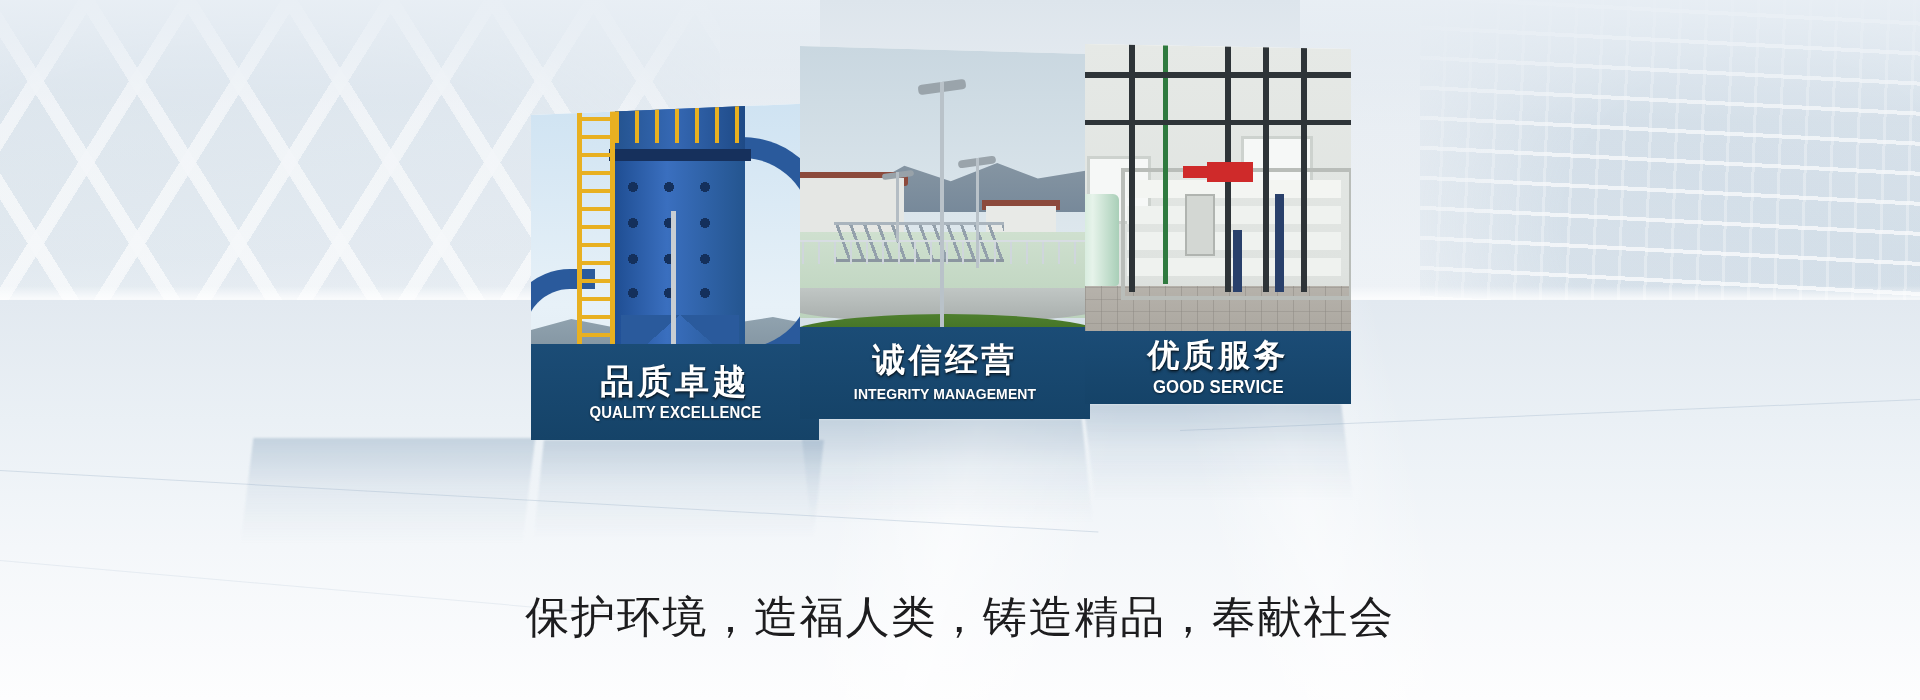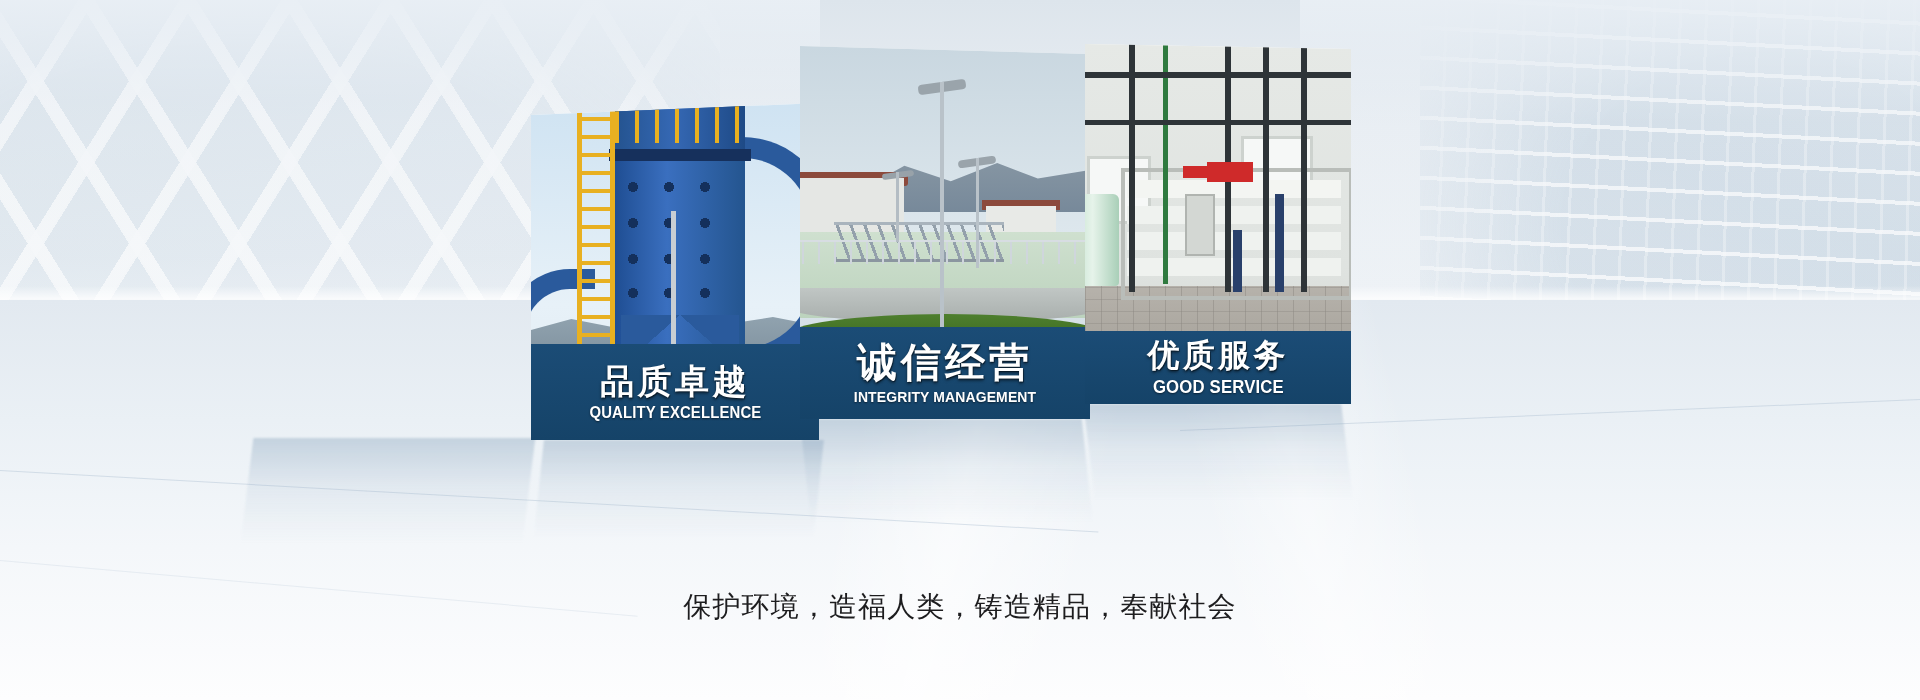--- a/index.html
+++ b/index.html
@@ -114,21 +114,21 @@
 
   #card2{left:531px;top:103px;width:288px;height:337px;
          clip-path:polygon(0 12px, 100% 0, 100% 100%, 0 100%);}
   #card2 .banner{height:96px;}
   #card2 .cn{font-size:34px;}
   #card2 .en{font-size:16px;}
 
   #card3{left:800px;top:46px;width:290px;height:373px;
          clip-path:polygon(0 0, 100% 8px, 100% 100%, 0 100%);}
   #card3 .banner{height:92px;}
-  #card3 .cn{font-size:40px;}
+  #card3 .cn{font-size:33px;font-family:Liberation Mono, monospace;}
   #card3 .en{font-size:15px;}
 
   #card4{left:1085px;top:44px;width:266px;height:360px;
          clip-path:polygon(0 0, 100% 5px, 100% 100%, 0 100%);}
   #card4 .banner{height:73px;}
   #card4 .cn{font-size:32px;}
   #card4 .en{font-size:18px;}
 
   
   .reflect{
@@ -278,21 +278,21 @@
       linear-gradient(90deg, rgba(0,0,0,0) 216px, #2e3438 216px 222px, rgba(0,0,0,0) 222px) 0 0/100% 248px no-repeat,
       linear-gradient(180deg, rgba(0,0,0,0) 28px, #2e3438 28px 34px, rgba(0,0,0,0) 34px) 0 0/100% 100% no-repeat,
       linear-gradient(180deg, rgba(0,0,0,0) 76px, #2e3438 76px 81px, rgba(0,0,0,0) 81px) 0 0/100% 100% no-repeat,
       linear-gradient(90deg, rgba(0,0,0,0) 78px, #2f7a3f 78px 83px, rgba(0,0,0,0) 83px) 0 0/100% 240px no-repeat;}
   .c4-blue{position:absolute;left:190px;top:150px;width:9px;height:98px;background:#29406b;}
   .c4-blue2{position:absolute;left:148px;top:186px;width:9px;height:62px;background:#29406b;}
 
   
   .tagline{
     position:absolute;left:0;right:0;top:588px;text-align:center;
-    font-size:28px;color:#1d1d1f;letter-spacing:.04em;
+    font-size:44px;color:#1d1d1f;letter-spacing:.04em;
     font-family:"DejaVu Sans","Liberation Sans",sans-serif;
     text-shadow:0 1px 1px rgba(255,255,255,.85);
   }
 </style>
 </head>
 <body>
 
 <div class="stage">
 
   <div class="bg-layer">

